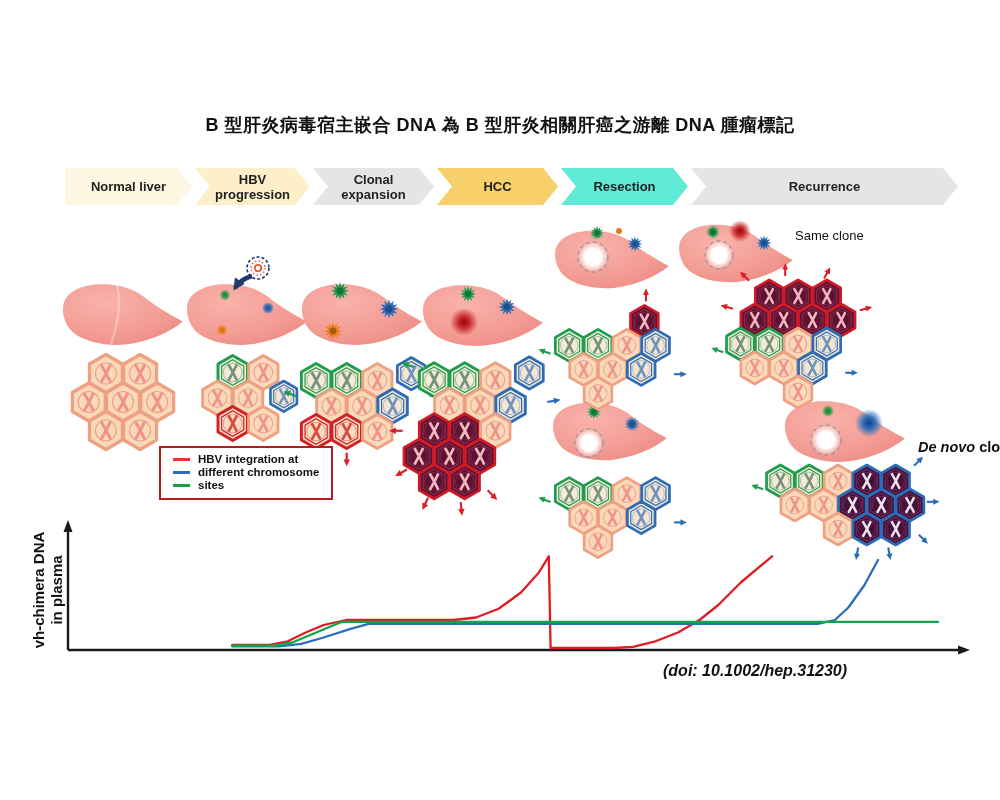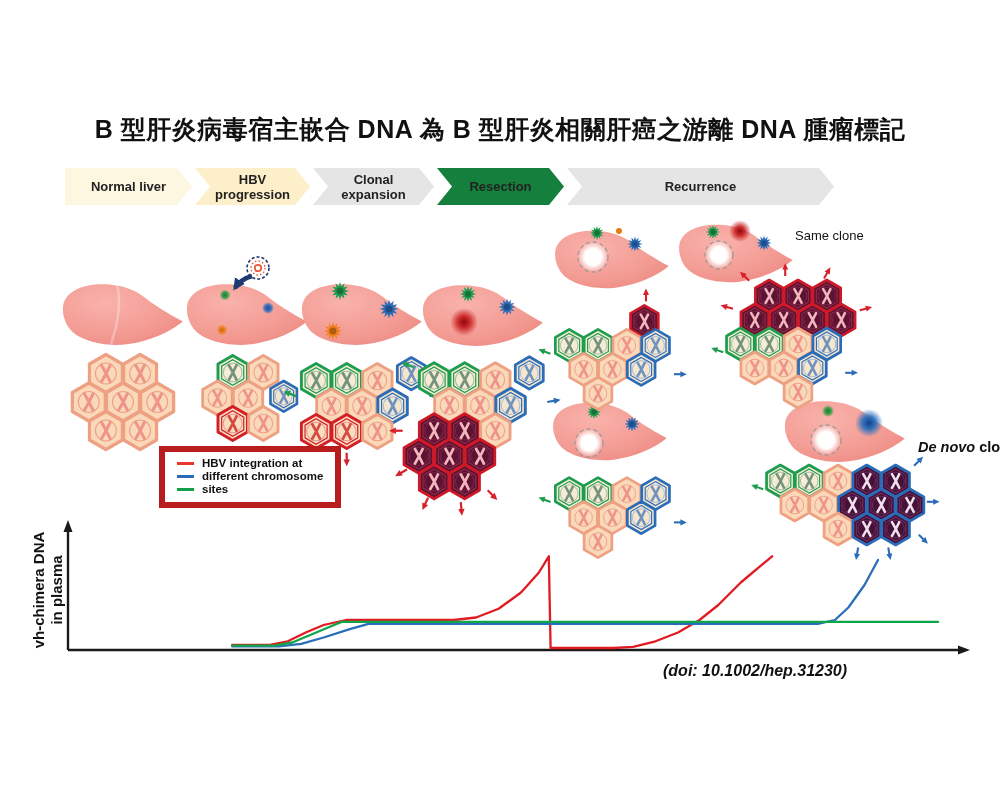--- a/index.html
+++ b/index.html
@@ -1,30 +1,30 @@
 <!DOCTYPE html>
 <html><head>
 <meta charset="utf-8">
 <style>
   html,body{margin:0;padding:0;background:#fff;}
   .canvas{position:relative;width:1000px;height:800px;background:#fff;overflow:hidden;
           font-family:"Liberation Sans",sans-serif;color:#111;}
   .title{position:absolute;left:0;top:113px;width:1000px;text-align:center;
-         font-size:25px;font-weight:bold;letter-spacing:0.5px;}
+         font-size:18px;font-weight:bold;letter-spacing:0.5px;}
   .banner{position:absolute;left:65px;top:168px;height:37px;display:flex;align-items:center;}
   .chev{height:37px;display:flex;align-items:center;justify-content:center;margin-right:3px;
         font-size:13px;font-weight:bold;color:#222;text-align:center;line-height:15px;
         clip-path:polygon(0 0, calc(100% - 15px) 0, 100% 50%, calc(100% - 15px) 100%, 0 100%, 15px 50%);}
   .st0{width:127px;clip-path:polygon(0 0, calc(100% - 15px) 0, 100% 50%, calc(100% - 15px) 100%, 0 100%);}
   .st1{width:115px;} .st2{width:121px;} .st3{width:121px;} .st4{width:127px;} .st5{width:267px;}
   .chev-label{padding:0 18px;}
   #art{position:absolute;left:0;top:0;}
   .same-clone{position:absolute;left:795px;top:228px;font-size:13px;font-weight:normal;}
   .denovo{position:absolute;left:918px;top:439px;font-size:14.5px;font-weight:bold;white-space:nowrap;}
-  .legend{position:absolute;left:159px;top:446px;border:6px solid #b91c1c;background:#fff;
+  .legend{position:absolute;left:159px;top:446px;border:2px solid #b91c1c;background:#fff;
           padding:5px 12px 6px 10px;}
   .lrow{display:flex;align-items:flex-start;font-size:11.5px;font-weight:bold;line-height:13px;}
   .sw{display:inline-block;width:17px;height:2.6px;margin:5px 8px 0 2px;flex:none;}
   .ylabel{position:absolute;left:-38px;top:572px;width:172px;text-align:center;
           font-size:15px;font-weight:bold;line-height:18px;transform:rotate(-90deg);}
   .xlabel{position:absolute;left:68px;top:655px;font-size:15px;font-weight:bold;}
   .citation{position:absolute;left:663px;top:660px;font-size:16px;font-weight:bold;
             font-style:italic;line-height:22px;}
   
   .cN{--f:#FAD9BB;--s:#EEA182;--c:#EEA182;--x:#F0948A;}
@@ -45,21 +45,24 @@
   <div class="banner">
     <div class="chev st0" style="background: rgb(253, 247, 225);">
         <span class="chev-label">Normal liver</span>
       </div>
     <div class="chev st1" style="background: rgb(252, 239, 201);">
         <span class="chev-label">HBV progression</span>
       </div>
     <div class="chev st2" style="background: #e5e5e5;">
         <span class="chev-label">Clonal expansion</span>
       </div>
-    <div class="chev st4" style="background: #15803d;">
+    <div class="chev st3" style="background: rgb(248, 208, 107);">
+        <span class="chev-label">HCC</span>
+      </div>
+    <div class="chev st4" style="background: #5eead4;">
         <span class="chev-label">Resection</span>
       </div>
     <div class="chev st5" style="background: #e5e5e5;">
         <span class="chev-label">Recurrence</span>
       </div>
   </div>
 
   <svg id="art" width="1000" height="800" viewBox="0 0 1000 800">
     <defs>
       <radialGradient id="liverG" cx="35%" cy="30%" r="80%">

